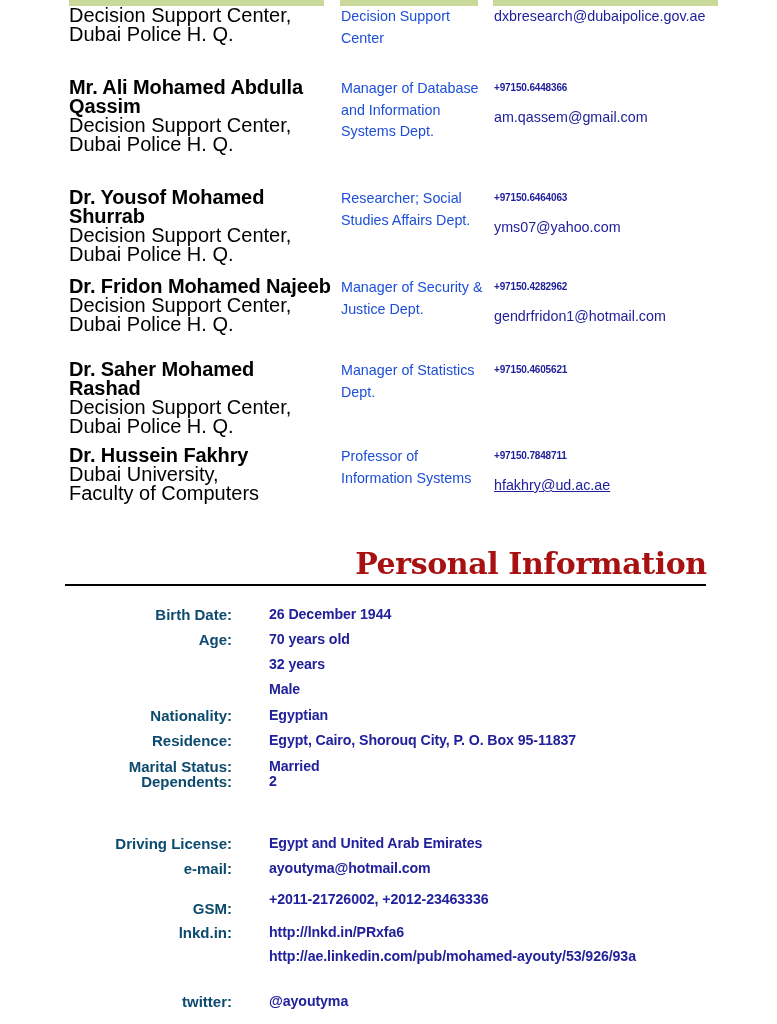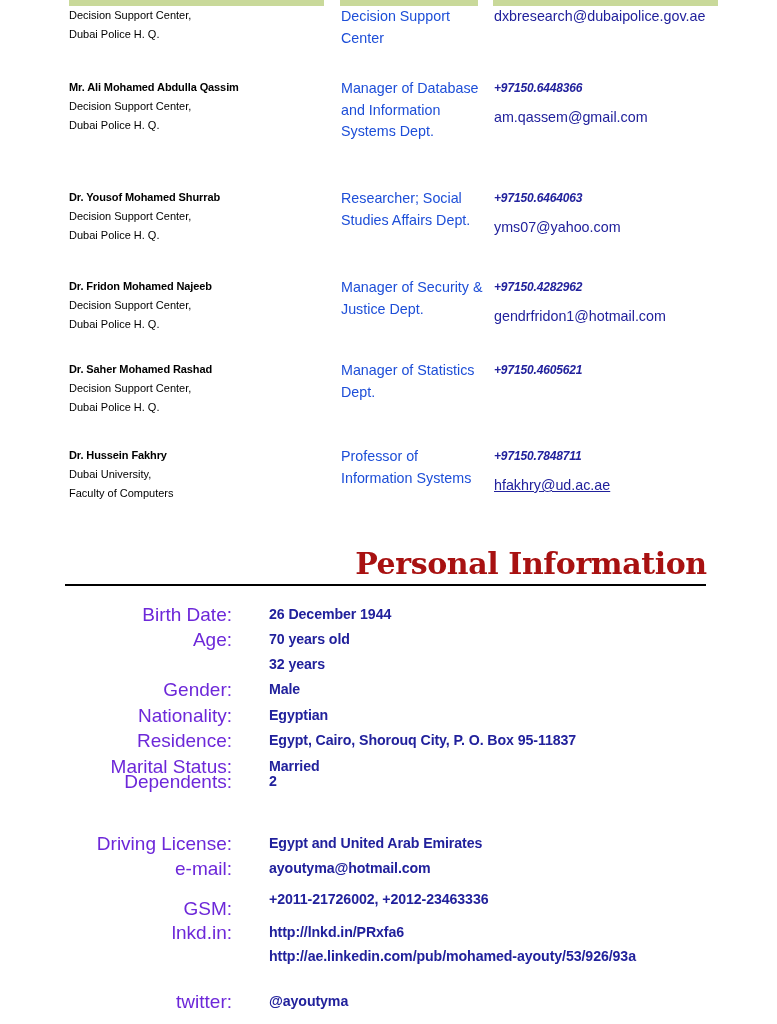--- a/index.html
+++ b/index.html
@@ -45,21 +45,21 @@
     position: relative;
     width: 777px;
   }
   .cell {
     position: absolute;
     top: 0;
   }
   .cell-person {
     left: 69px;
     width: 262px;
-    font-size: 11px;
+    font-size: 20px;
     line-height: 19px;
     color: #000000;
   }
   .person-name {
     font-weight: bold;
     letter-spacing: -0.1px;
   }
   .person-aff { font-weight: normal; }
 
   .cell-role {
@@ -72,24 +72,23 @@
 
   .cell-contact {
     left: 494px;
     width: 280px;
     font-size: 14px;
     line-height: 20px;
     color: #21219c;
   }
   .phone {
     font-weight: bold;
-    font-size: 12px;
+    font-size: 10px;
     letter-spacing: -0.15px;
     display: block;
-    font-style: italic;
   }
   .email {
     font-weight: normal;
     font-size: 14.3px;
     display: block;
   }
   .email.link {
     text-decoration: underline;
   }
   .gap-sm { height: 9px; }
@@ -128,24 +127,25 @@
     position: relative;
     width: 777px;
     height: 25px;
   }
   .pi-label {
     position: absolute;
     left: 0;
     top: 0;
     width: 232px;
     text-align: right;
-    font-size: 19px;
+    font-size: 15px;
     line-height: 21px;
-    color: #6d28d9;
+    color: #0c4a6e;
     white-space: nowrap;
+    font-weight: bold;
   }
   .pi-value {
     position: absolute;
     left: 269px;
     top: 0;
     font-size: 14.2px;
     line-height: 21px;
     font-weight: bold;
     letter-spacing: -0.1px;
     color: #21219c;
@@ -246,21 +246,20 @@
       <div class="pi-value">26 December 1944</div>
     </div>
     <div class="pi-row" style="position: absolute; top: 25px;">
       <div class="pi-label">Age:</div>
       <div class="pi-value">70 years old</div>
     </div>
     <div class="pi-row" style="position: absolute; top: 50px;">
       <div class="pi-value">32 years</div>
     </div>
     <div class="pi-row" style="position: absolute; top: 75px;">
-      <div class="pi-label">Gender:</div>
       <div class="pi-value">Male</div>
     </div>
     <div class="pi-row" style="position: absolute; top: 101px;">
       <div class="pi-label">Nationality:</div>
       <div class="pi-value">Egyptian</div>
     </div>
     <div class="pi-row" style="position: absolute; top: 126px;">
       <div class="pi-label">Residence:</div>
       <div class="pi-value">Egypt, Cairo, Shorouq City, P. O. Box 95-11837</div>
     </div>

